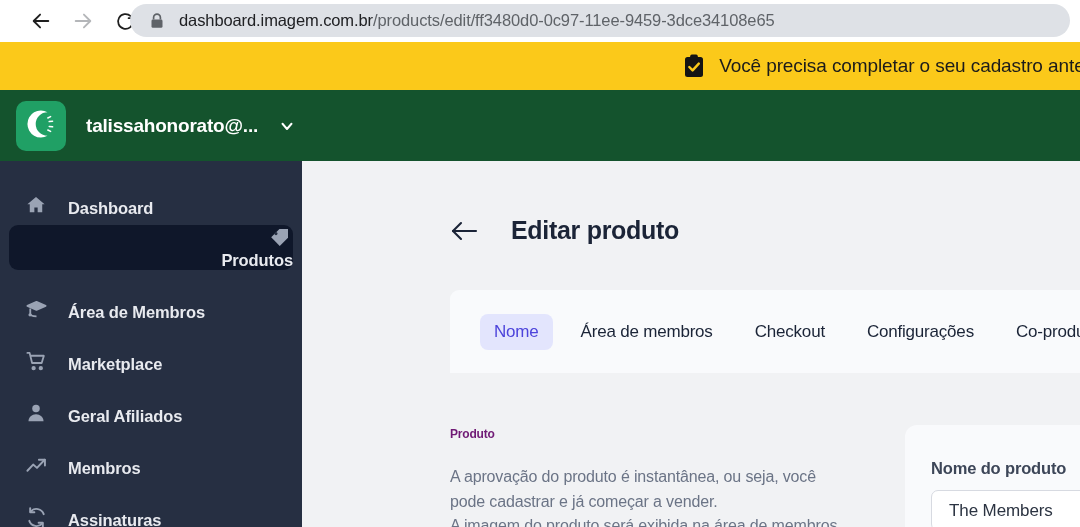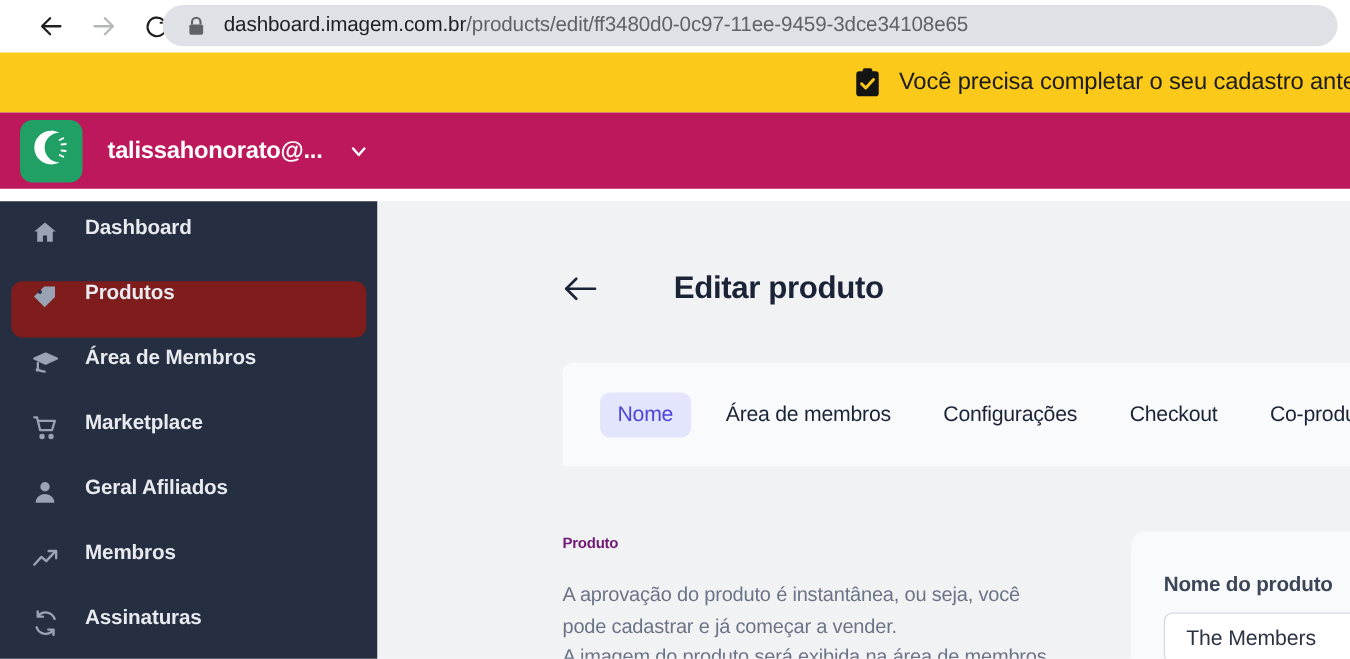--- a/index.html
+++ b/index.html
@@ -36,60 +36,60 @@
     position:absolute; left:0; top:42px; width:1080px; height:48px;
     background:#fbc91a; display:flex; align-items:center; justify-content:flex-end;
     padding-right:0px; overflow:hidden; white-space:nowrap;
   }
   .alert-inner{ display:flex; align-items:center; transform:translateX(14px); }
   .alert-icon{ width:22px; height:24px; margin-right:14px; flex:0 0 auto; }
   .alert-text{ font-size:19px; color:#1b1b1b; letter-spacing:-0.1px; }
 
   
   .topbar{
-    position:absolute; left:0; top:90px; width:1080px; height:61px;
-    background:#be185d; display:flex; align-items:center;
+    position:absolute; left:0; top:90px; width:1080px; height:71px;
+    background:#14532d; display:flex; align-items:center;
   }
   .logo-box{
     width:50px; height:50px; margin-left:16px; border-radius:10px;
     background:#20a065; display:flex; align-items:center; justify-content:center;
     flex:0 0 auto;
   }
   .account-email{
     margin-left:20px; font-size:19px; font-weight:bold; color:#ffffff;
     letter-spacing:-0.2px;
   }
   .account-caret{ margin-left:20px; display:flex; align-items:center; }
 
   
   .sidebar{
     position:absolute; left:0; top:161px; width:302px; height:366px;
     background:#262f42; padding-top:12px;
   }
   .nav-item{
-    display:flex; align-items:flex-start; height:45px; margin:0 9px 7px 9px;
+    display:flex; align-items:flex-end; height:45px; margin:0 9px 7px 9px;
     border-radius:9px; padding-left:14px; cursor:pointer;
   }
-  .nav-item.active{ background:#7f1d1d; }
+  .nav-item.active{ background:#0f172a;flex-direction:column; }
   .nav-ico{
     width:26px; height:26px; flex:0 0 auto; display:flex;
     align-items:center; justify-content:center; color:#9aa3b4;
   }
   .nav-label{
     margin-left:19px; font-size:16.5px; font-weight:bold; color:#e8eaef;
     letter-spacing:-0.1px; white-space:nowrap;
   }
 
   
   .main{
     position:absolute; left:302px; top:161px; width:778px; height:366px;
     background:#f1f2f4; overflow:hidden;
   }
   .page-head{
-    position:absolute; left:148px; top:55px; display:flex; align-items:center;gap:28px;
+    position:absolute; left:148px; top:55px; display:flex; align-items:center;
   }
   .back-arrow{ width:30px; height:24px; display:flex; align-items:center; }
   .page-title{
     margin-left:31px; font-size:25px; font-weight:bold; color:#1b2437;
     letter-spacing:-0.3px; white-space:nowrap;
   }
 
   .tabs-card{
     position:absolute; left:148px; top:129px; width:660px; height:83px;
     background:#f9fafc; border-radius:9px 0 0 0;
@@ -285,22 +285,22 @@
         <line x1="26" y1="11" x2="3" y2="11"></line>
           <polyline points="11,19 3,11 11,3"></polyline>
       </svg>
     </span>
     <h1 class="page-title">Editar produto</h1>
   </div>
 
   <div class="tabs-card">
     <div class="tab active">Nome</div>
     <div class="tab">Área de membros</div>
+    <div class="tab">Checkout</div>
     <div class="tab">Configurações</div>
-    <div class="tab">Checkout</div>
     <div class="tab">Co-produção</div>
   </div>
 
   <div class="section-block">
     <div class="section-title">Produto</div>
     <div class="section-desc">
       <div>A aprovação do produto é instantânea, ou seja, você</div>
       <div>pode cadastrar e já começar a vender.</div>
       <div>A imagem do produto será exibida na área de membros</div>
     </div>

